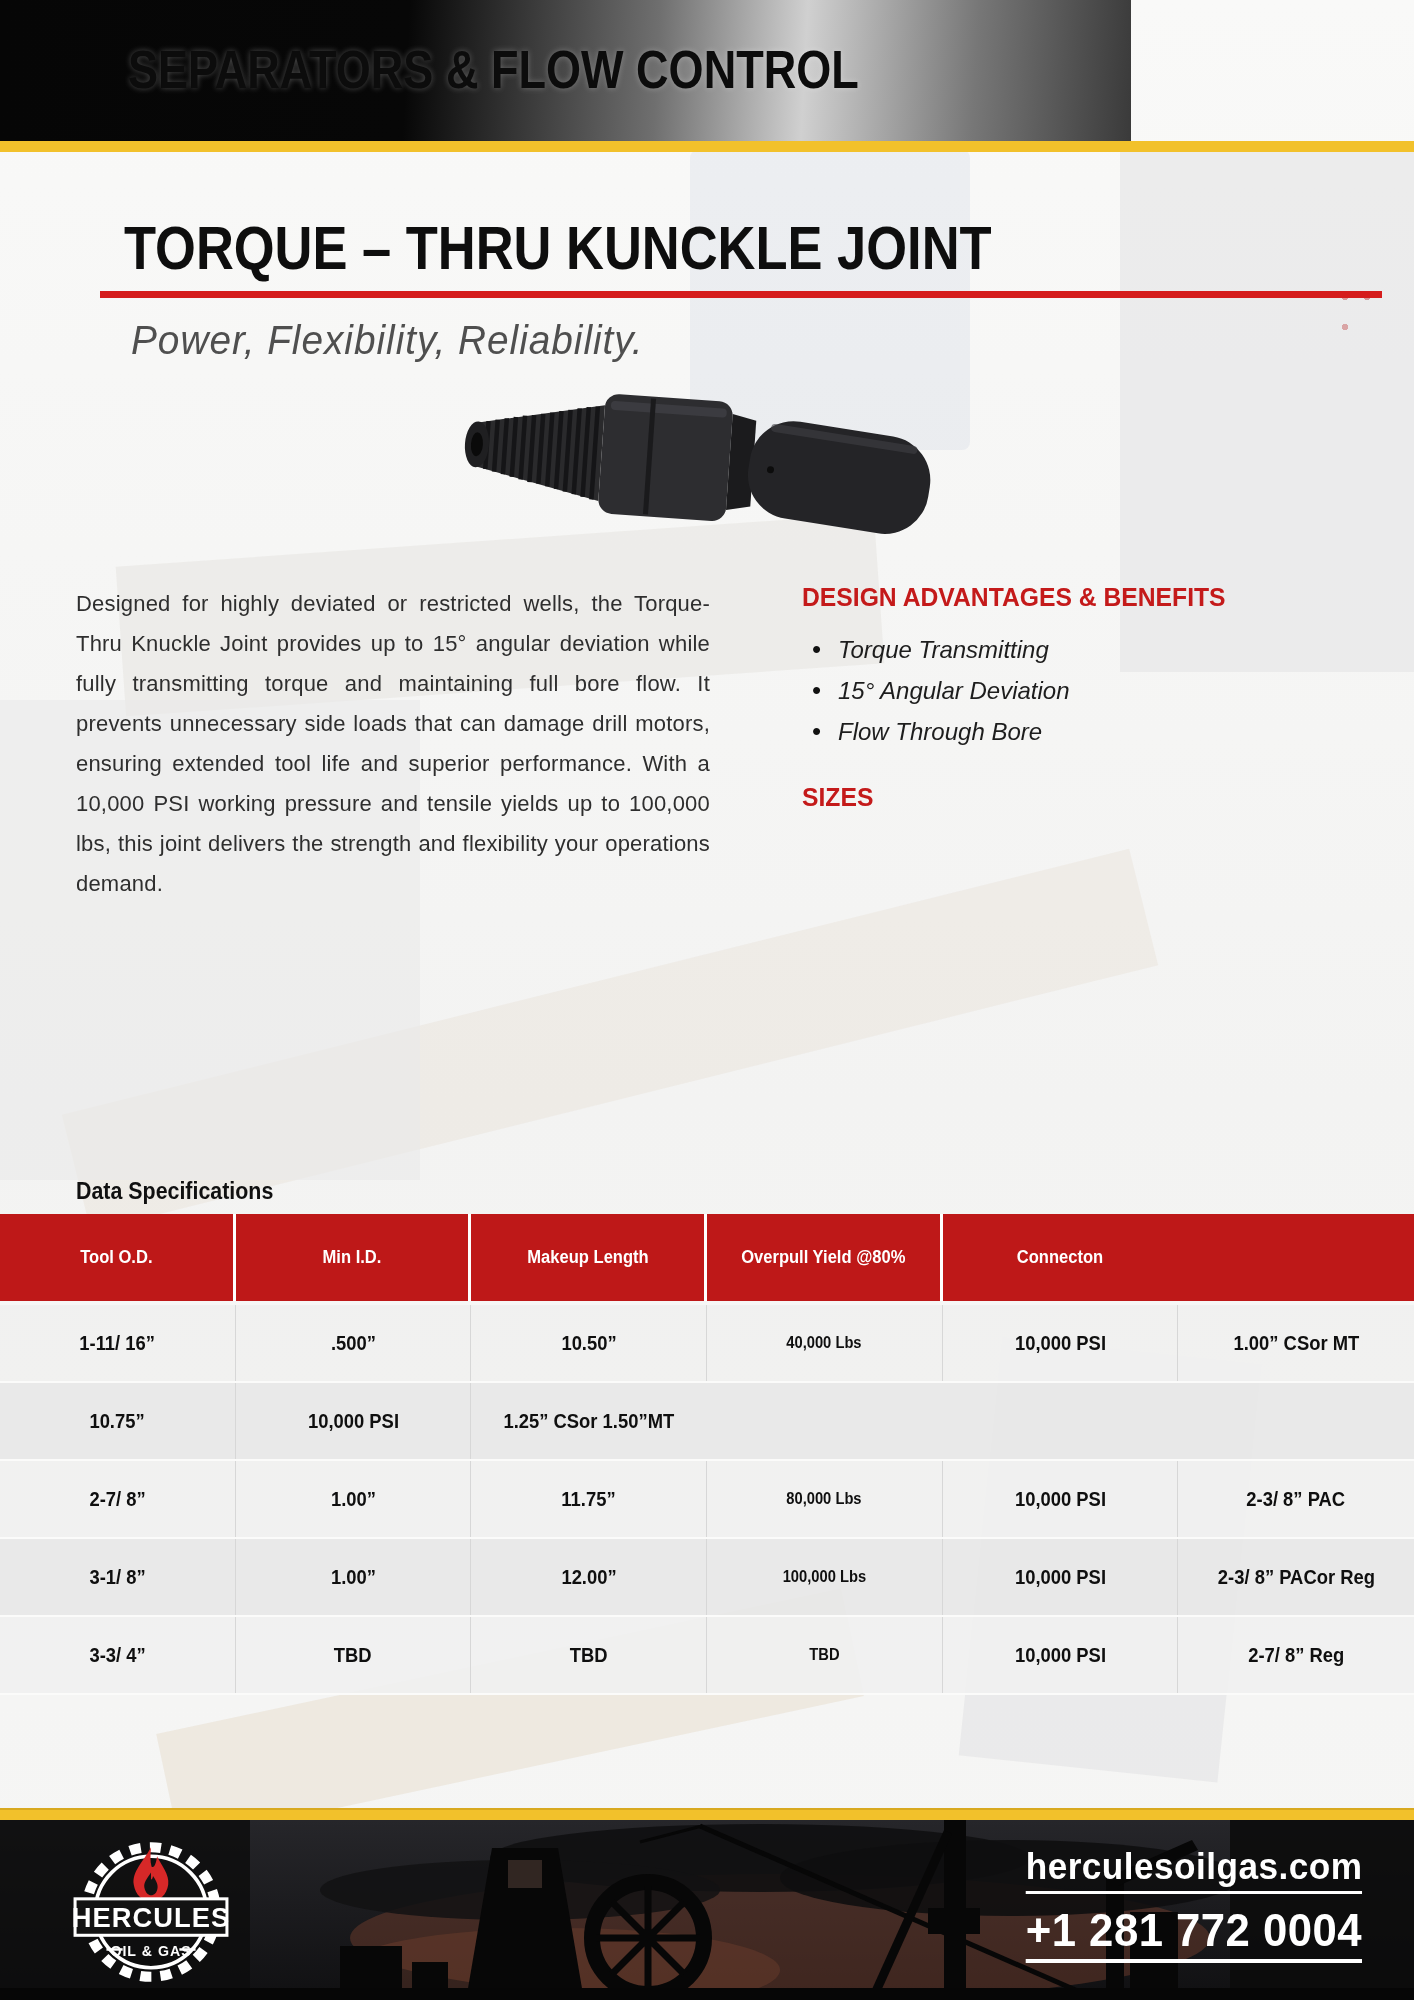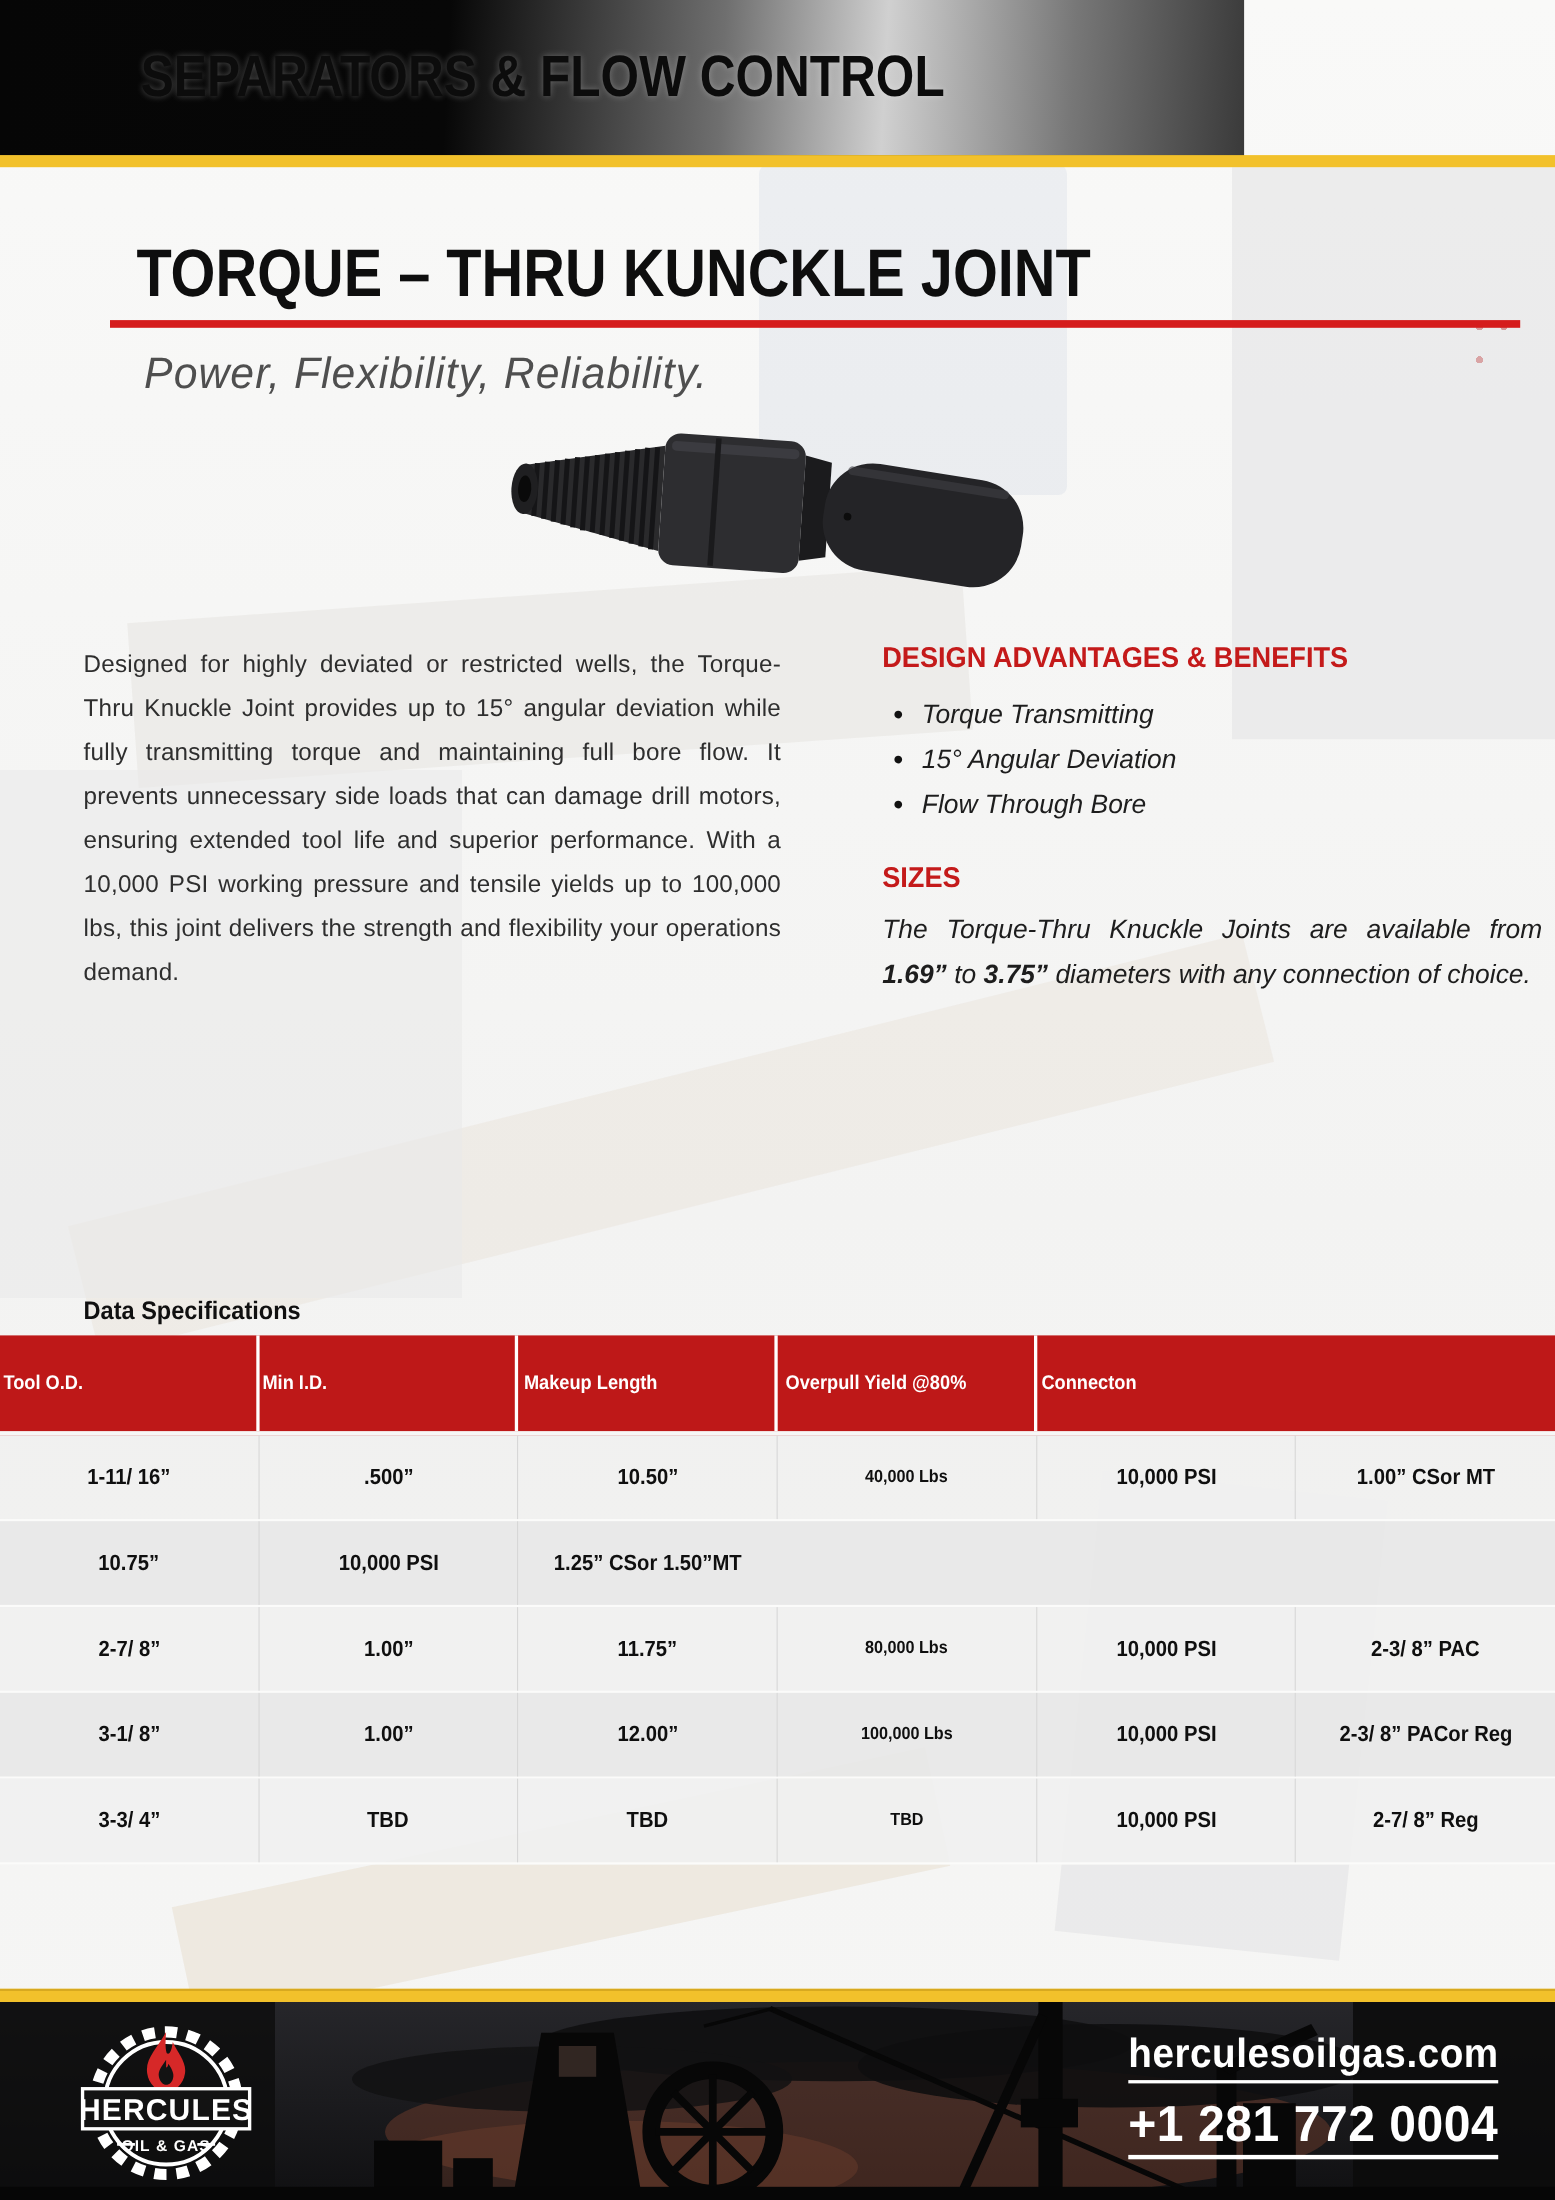--- a/index.html
+++ b/index.html
@@ -73,21 +73,21 @@
 
   
   .table-title{
     position:absolute;left:76px;top:1178px;font-size:23px;font-weight:700;color:#101010;
     transform:scaleX(.93);transform-origin:left center;white-space:nowrap;
   }
   .spec-table{position:absolute;left:0;top:1214px;width:1414px;}
   .thead,.trow{display:grid;grid-template-columns:repeat(6,1fr);}
   .thead{height:87px;background:#BE1818;border-bottom:4px solid #f7f7f6;}
   .th{
-    display:flex;align-items:center;color:#ffffff;font-weight:700;font-size:18px;
+    display:flex;align-items:center;justify-content:center;color:#ffffff;font-weight:700;font-size:18px;
     border-right:3px solid #ffffff;
   }
   .th:last-child{border-right:none;}
   .trow{height:76px;border-bottom:2px solid #fbfbfa;}
   .trow:nth-child(even){background:rgba(240,240,240,.92);}
   .trow:nth-child(odd){background:rgba(231,231,231,.88);}
   .td{
     display:flex;align-items:center;justify-content:center;font-weight:700;font-size:20px;color:#0f0f0f;
     border-right:1px solid #d7d7d7;
   }
@@ -151,21 +151,20 @@
   <p class="desc">Designed for highly deviated or restricted wells, the Torque-Thru Knuckle Joint provides up to 15° angular deviation while fully transmitting torque and maintaining full bore flow. It prevents unnecessary side loads that can damage drill motors, ensuring extended tool life and superior performance. With a 10,000 PSI working pressure and tensile yields up to 100,000 lbs, this joint delivers the strength and flexibility your operations demand.</p>
 
   <section class="right-col">
     <h2 class="red-h">DESIGN ADVANTAGES &amp; BENEFITS</h2>
     <ul class="benefits-list">
       <li><span class="blt"></span><span>Torque Transmitting</span></li>
       <li><span class="blt"></span><span>15° Angular Deviation</span></li>
       <li><span class="blt"></span><span>Flow Through Bore</span></li>
     </ul>
     <h2 class="red-h sizes-h">SIZES</h2>
-    <p class="sizes-text"><span>The Torque-Thru Knuckle Joints are available from </span><b>1.69”</b><span> to </span><b>3.75”</b><span> diameters with any connection of choice.</span></p>
   </section>
 
   <div class="table-title">Data Specifications</div>
   <div class="spec-table">
     <div class="thead">
       <div class="th">
           <span class="cellv">Tool O.D.</span>
         </div>
       <div class="th">
           <span class="cellv">Min I.D.</span>

